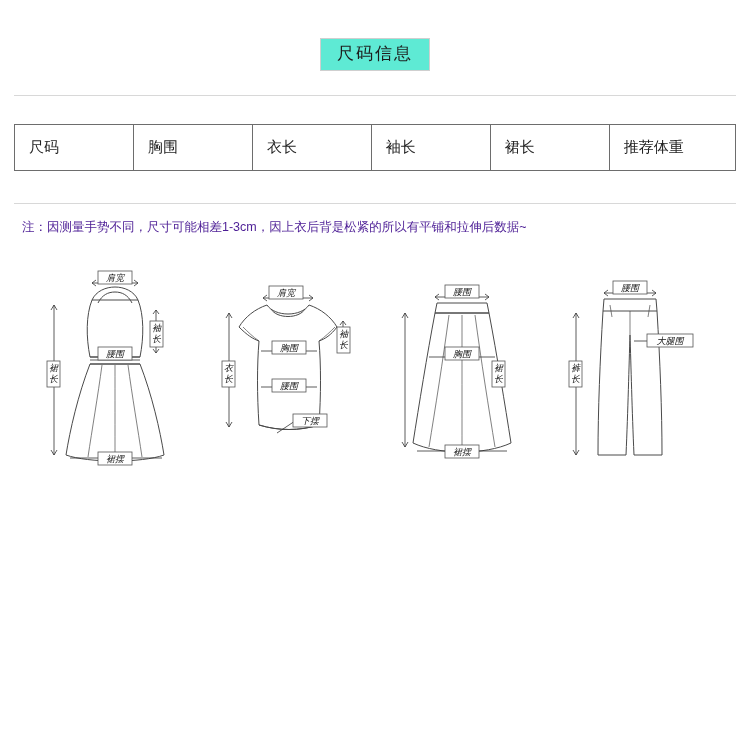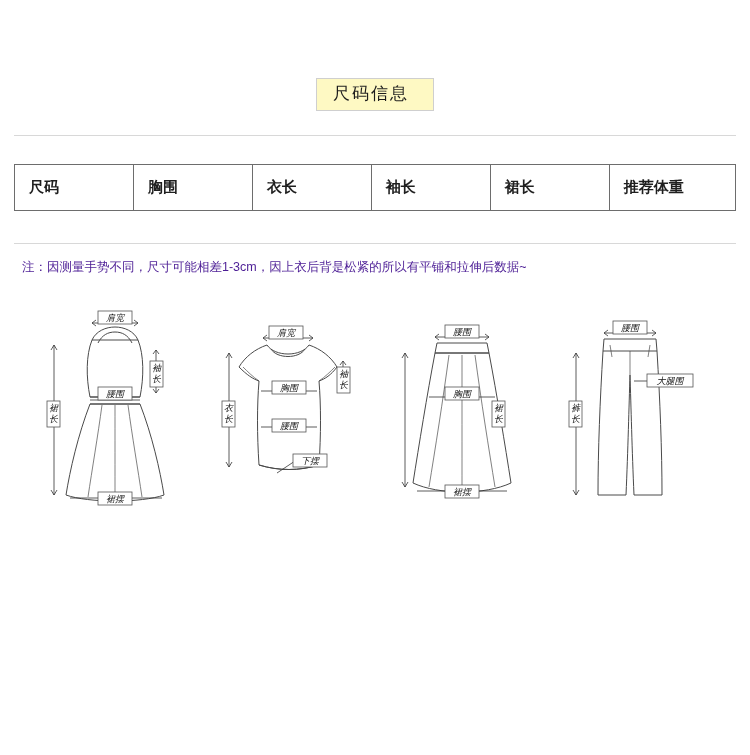--- a/index.html
+++ b/index.html
@@ -19,27 +19,26 @@
   
   .title-wrap {
     width: 100%;
     text-align: center;
     padding-top: 38px;
     box-sizing: border-box;
   }
   .title-box {
     display: inline-block;
     border: 1px solid #cfcfcf;
-    padding: 5px 24px 6px 16px;
+    padding: 5px 16px 6px 16px;
     font-size: 17px;
     letter-spacing: 2px;
     color: #1d1d1d;
     line-height: 1.2;
-    background: #fef9c3;
-    margin-top: 40px;
+    background: #5eead4;
   }
   .title-sub {
     margin-top: 6px;
     font-size: 11px;
     letter-spacing: 1px;
     color: #555;
     font-family: "Liberation Serif", serif;
   }
 
   
@@ -58,21 +57,21 @@
     border-collapse: collapse;
     table-layout: fixed;
     margin-top: 28px;
   }
   table.size-table th,
   table.size-table td {
     border: 1px solid #6d6d6d;
     height: 45px;
     padding: 0 0 0 14px;
     text-align: left;
-    font-weight: bold;
+    font-weight: normal;
     font-size: 14px;
     color: #1f1f1f;
     vertical-align: middle;
   }
   table.size-table th {
     font-size: 15px;
   }
   table.size-table col.c0 { width: 16.5%; }
   table.size-table col.c1 { width: 16.5%; }
   table.size-table col.c2 { width: 16.5%; }

